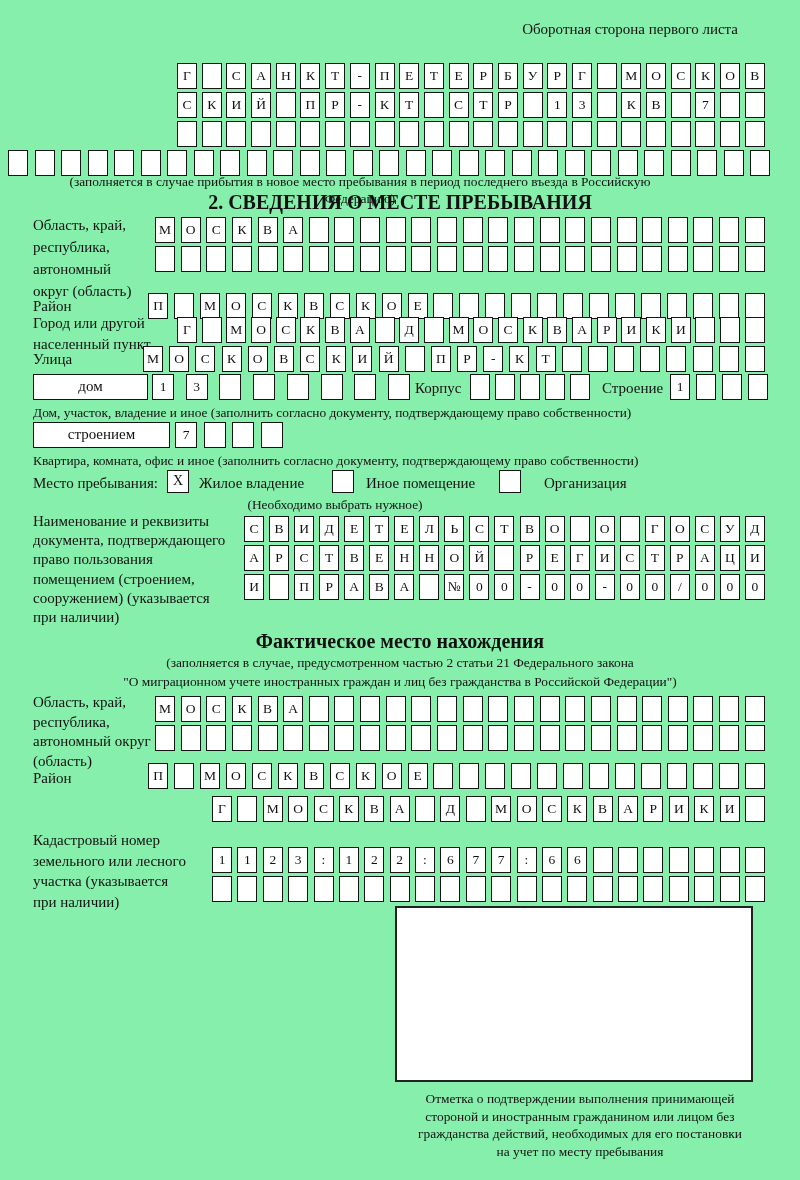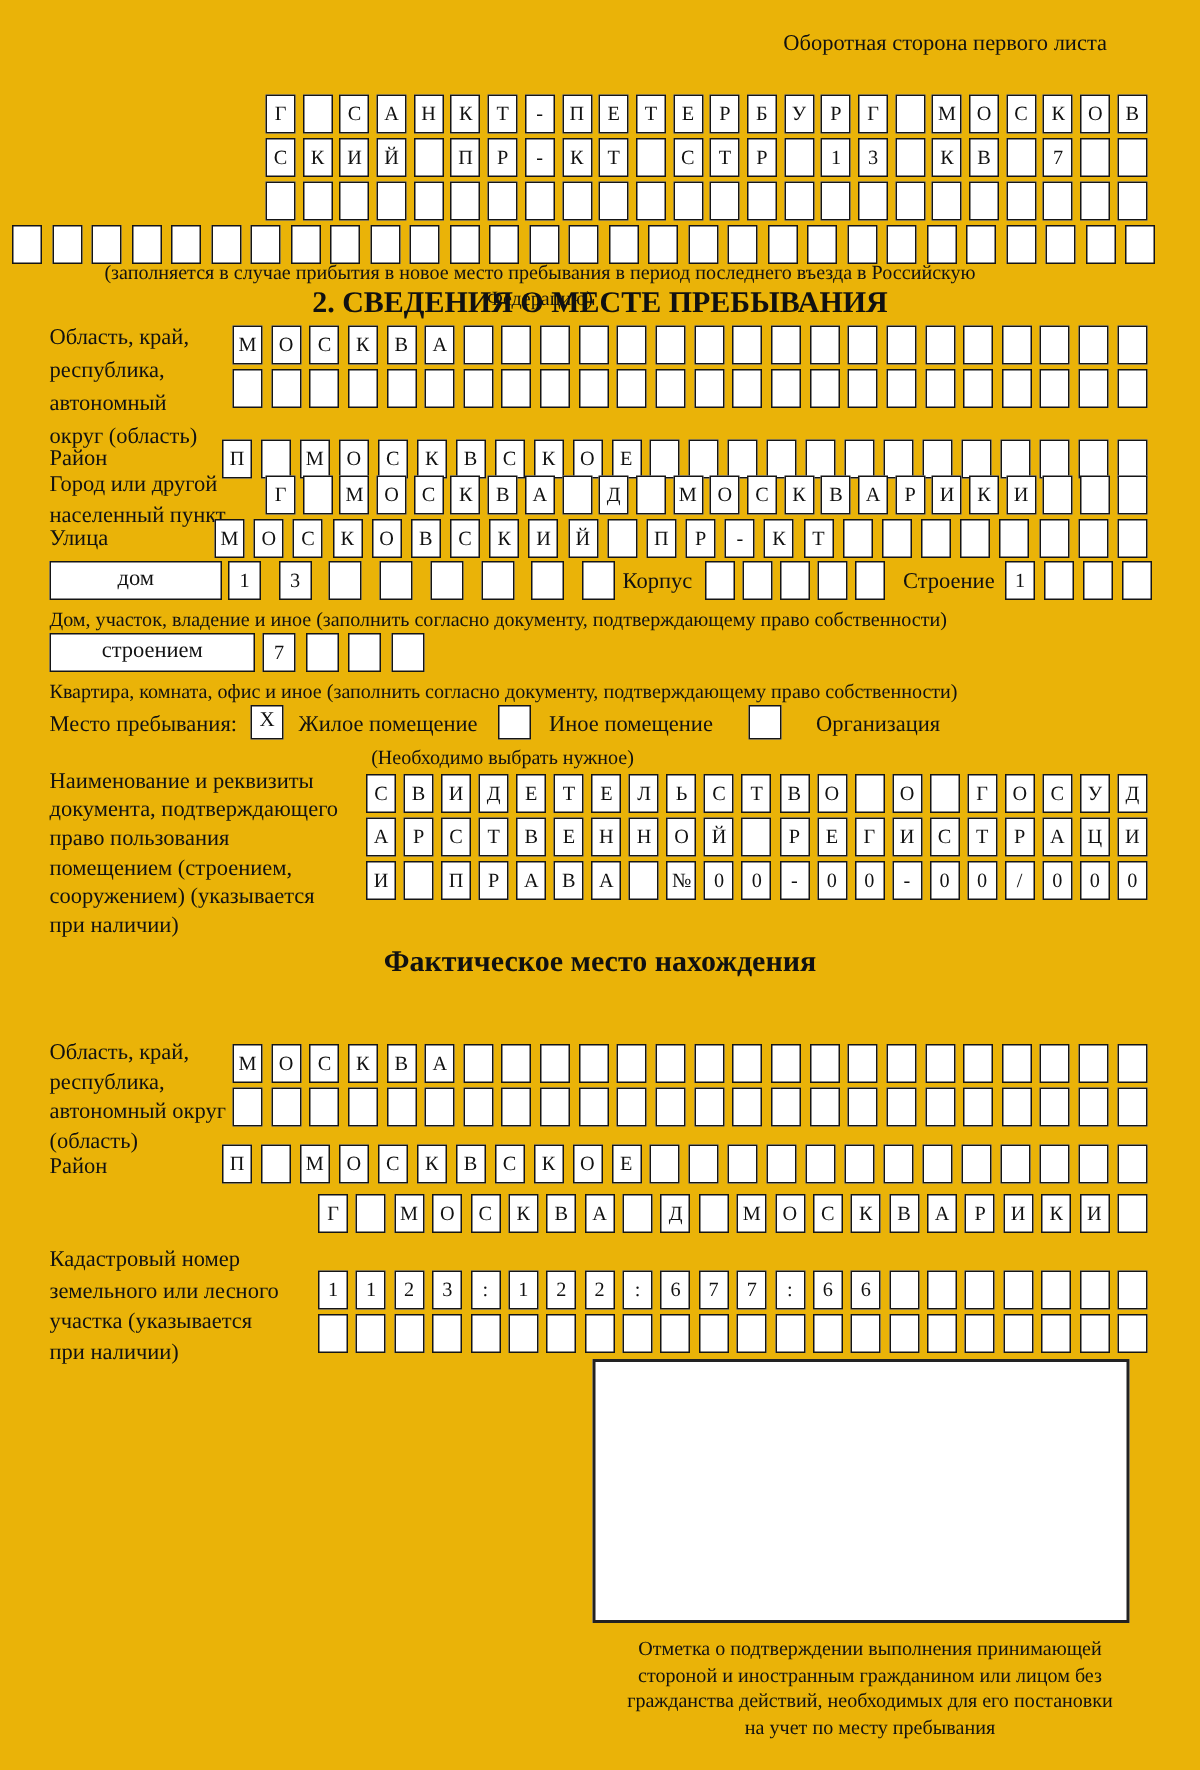--- a/index.html
+++ b/index.html
@@ -1,16 +1,16 @@
 <!DOCTYPE html>
 <html><head>
 <meta charset="utf-8">
 <style>
   html,body{margin:0;padding:0;background:#fff;}
-  .page{position:relative;width:800px;height:1180px;background:#eab308;overflow:hidden;
+  .page{position:relative;width:800px;height:1180px;background:#86efac;overflow:hidden;
         font-family:"Liberation Serif","DejaVu Serif",serif;color:#111;}
   .abs{position:absolute;}
   .lbl{font-size:15px;line-height:22px;white-space:pre-line;}
   .cap{font-size:13.4px;line-height:17px;white-space:pre-line;}
   .ttl{font-size:20px;font-weight:bold;text-align:center;width:800px;left:0;}
   .ctr{text-align:center;}
   .grid{display:flex;justify-content:space-between;height:26px;}
   .cell{flex:none;width:20px;height:26px;border:1.5px solid #151515;box-sizing:border-box;
         font-size:13.5px;line-height:23px;text-align:center;background:#fff;}
   .grid.wide .cell{width:22px;}
@@ -314,21 +314,21 @@
   <div class="abs grid wide" style="left:175px;top:422px;width:108px;">
       <div class="cell">7</div>
       <div class="cell"></div>
       <div class="cell"></div>
       <div class="cell"></div>
     </div>
   <div class="abs cap" style="left:33px;top:452px;">Квартира, комната, офис и иное (заполнить согласно документу, подтверждающему право собственности)</div>
 
   <div class="abs lbl" style="left:33px;top:472px;">Место пребывания:</div>
   <div class="abs chk" style="left:167px;top:470px;">X</div>
-  <div class="abs lbl" style="left:199px;top:472px;">Жилое помещение</div>
+  <div class="abs lbl" style="left:199px;top:472px;">Жилое владение</div>
   <div class="abs chk" style="left:332px;top:470px;"></div>
   <div class="abs lbl" style="left:366px;top:472px;">Иное помещение</div>
   <div class="abs chk" style="left:499px;top:470px;"></div>
   <div class="abs lbl" style="left:544px;top:472px;">Организация</div>
   <div class="abs cap ctr" style="left:35px;top:496px;width:600px;">(Необходимо выбрать нужное)</div>
 
   <div class="abs lbl" style="left:33px;top:512px;line-height:19.2px;">Наименование и реквизиты
 документа, подтверждающего
 право пользования
 помещением (строением,
@@ -398,20 +398,22 @@
       <div class="cell">-</div>
       <div class="cell">0</div>
       <div class="cell">0</div>
       <div class="cell">/</div>
       <div class="cell">0</div>
       <div class="cell">0</div>
       <div class="cell">0</div>
     </div>
 
   <div class="abs ttl" style="top:630px;">Фактическое место нахождения</div>
+  <div class="abs cap ctr" style="left:0;top:653px;width:800px;line-height:19px;">(заполняется в случае, предусмотренном частью 2 статьи 21 Федерального закона
+"О миграционном учете иностранных граждан и лиц без гражданства в Российской Федерации")</div>
 
   <div class="abs lbl" style="left:33px;top:693px;line-height:19.5px;">Область, край,
 республика,
 автономный округ
 (область)</div>
   <div class="abs grid" style="left:155px;top:696px;width:610px;">
       <div class="cell">М</div>
       <div class="cell">О</div>
       <div class="cell">С</div>
       <div class="cell">К</div>

